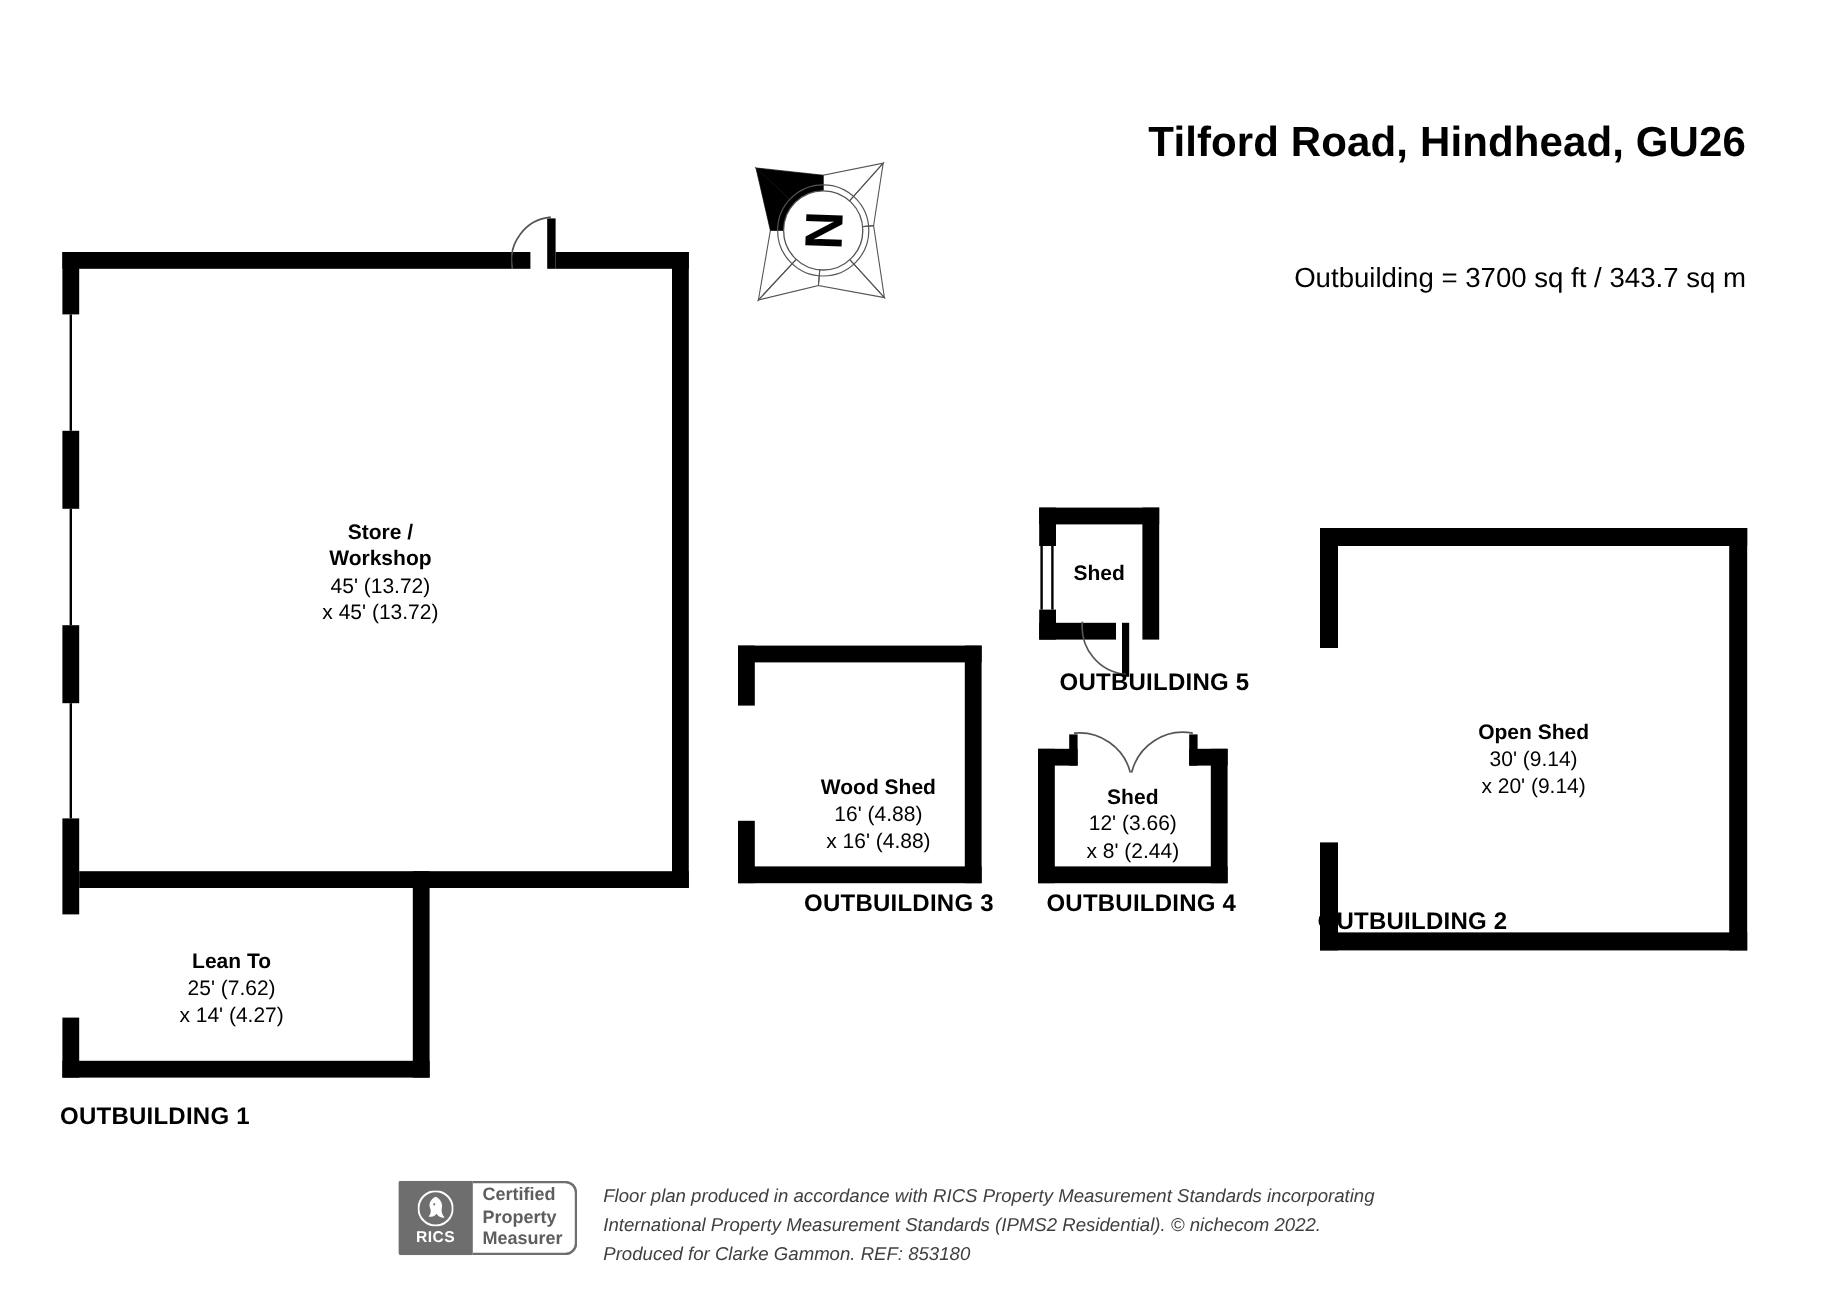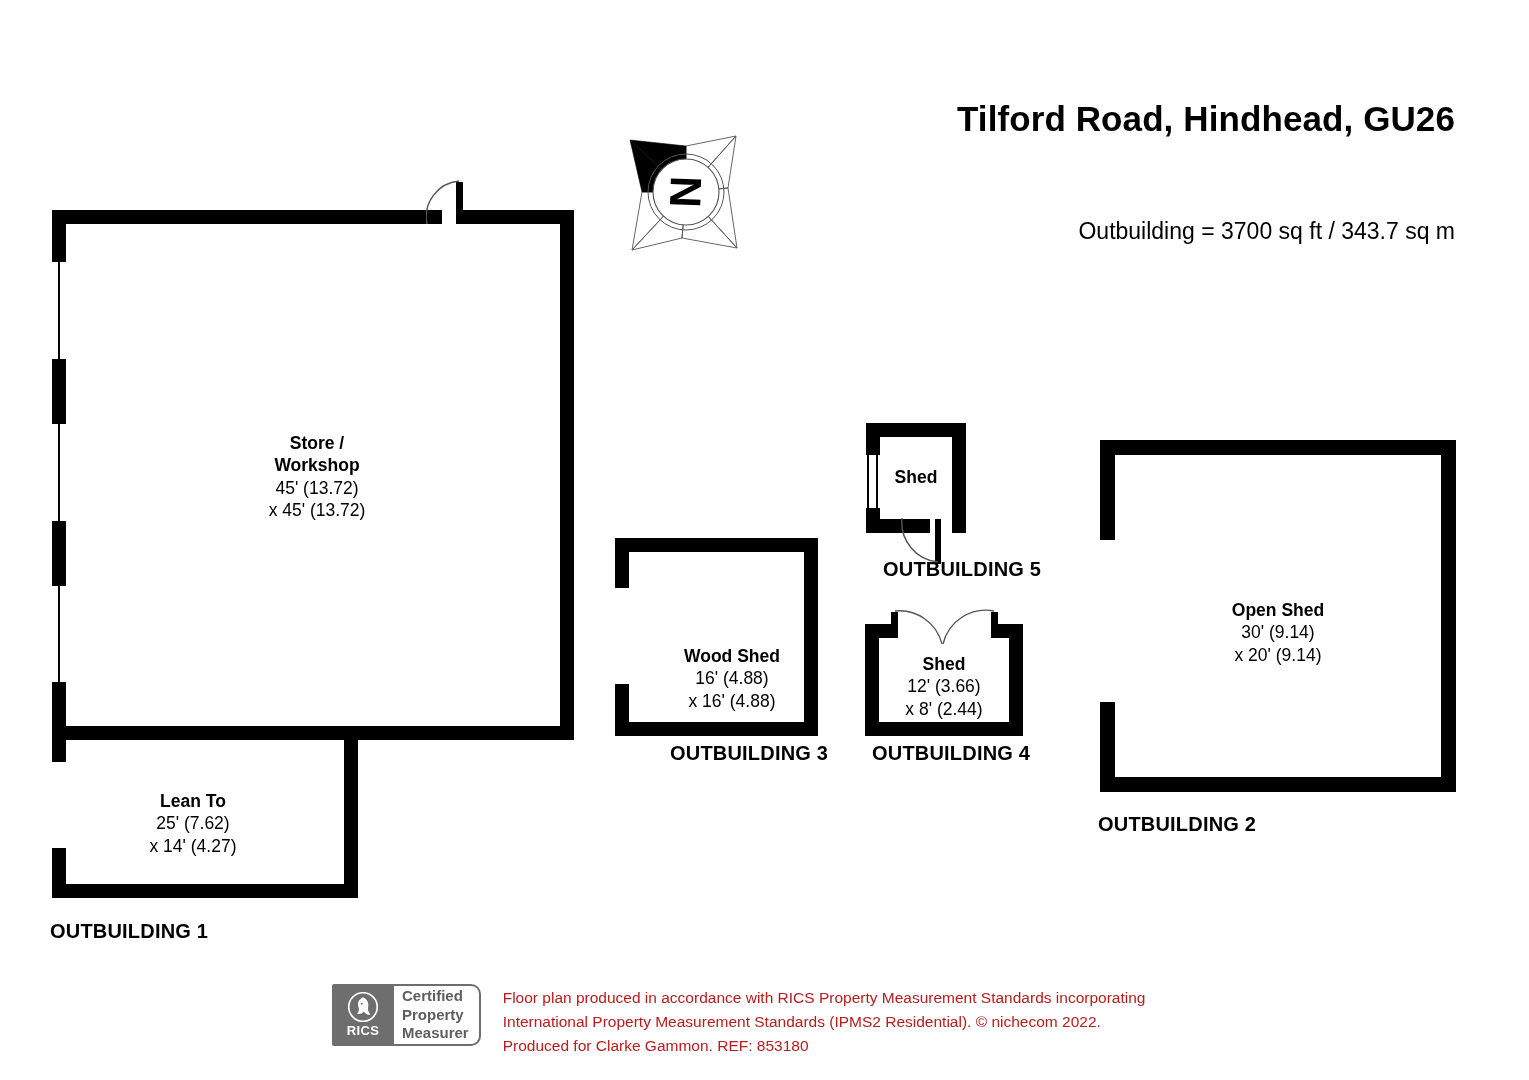--- a/index.html
+++ b/index.html
@@ -142,24 +142,25 @@
     box-sizing: border-box;
   }
   #rics-text-box div {
     color: #5e5e5e;
     font-size: 15px;
     font-weight: bold;
     line-height: 1.25;
   }
   #footer-text {
     margin-left: 22px;
-    color: #b91c1c;
+    color: #404040;
     font-size: 15.5px;
     line-height: 1.55;
     padding-top: 2px;
+    font-style: italic;
   }
   #footer-text .fl { display: block; white-space: nowrap; }
 </style>
 </head>
 <body>
 
 <div id="plan-root">
 
   <div id="title-block">
     <div id="plan-title">Tilford Road, Hindhead, GU26</div>
@@ -311,21 +312,21 @@
 
     <div class="wall" style="left:1100px; top:440px; width:15px;  height:100px;"></div>
     <div class="wall" style="left:1100px; top:702px; width:15px;  height:90px;"></div>
 
     <div class="room-label" style="left:1128px; top:599px; width:300px;">
       <span class="rl-name">Open Shed</span>
       <span class="rl-dim">30' (9.14)</span>
       <span class="rl-dim">x 20' (9.14)</span>
     </div>
 
-    <div class="ob-caption" style="left:1098px; top:813px;">OUTBUILDING 2</div>
+    <div class="ob-caption" style="left:1098px; top:757px;">OUTBUILDING 2</div>
   </div>
 
   <div id="footer">
     <div id="rics-badge">
       <div id="rics-mark">
         <svg id="rics-lion" viewBox="0 0 40 40" xmlns="http://www.w3.org/2000/svg">
           <circle cx="20" cy="20" r="19" fill="none" stroke="#ffffff" stroke-width="2.2"></circle>
           <path d="M20 7 C14 10 12 15 14 20 C15.5 24 14 27 12 29 C16 30 19 29 21 26
                    C23 29 26 31 30 30 C27 27 26 23 27 19 C28 14 25 9 20 7 Z" fill="#ffffff"></path>
           <circle cx="18.5" cy="15.5" r="1.2" fill="#6e6e6e"></circle>

